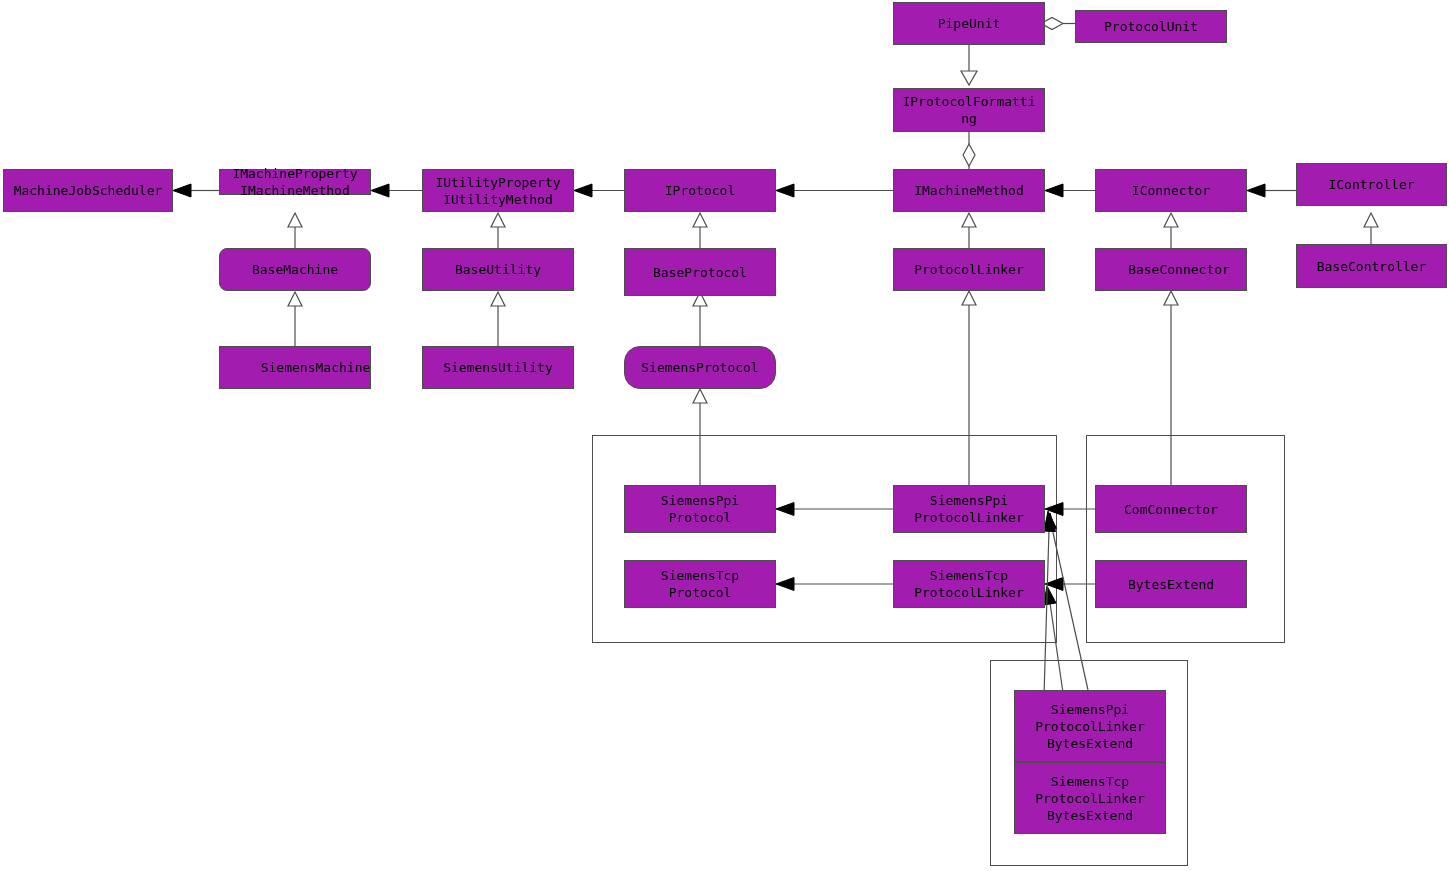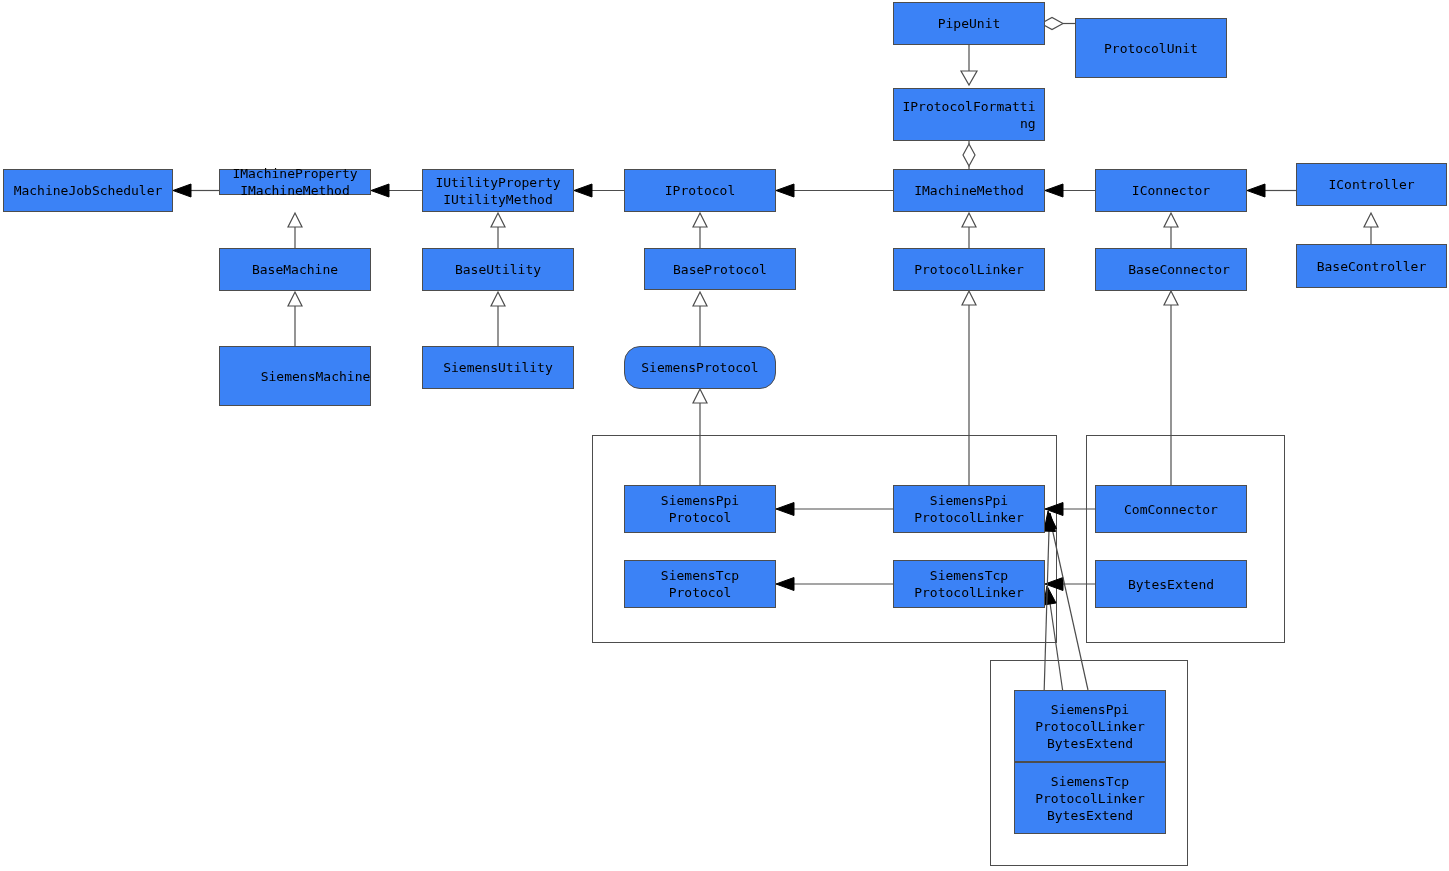--- a/index.html
+++ b/index.html
@@ -12,21 +12,21 @@
     width: 1449px;
     height: 871px;
     background: #ffffff;
     font-family: "DejaVu Sans Mono", "Liberation Mono", monospace;
     overflow: hidden;
   }
   .node {
     position: absolute;
     box-sizing: border-box;
     border: 1px solid #4d4d4d;
-    background: #3b82f6;
+    background: #a21caf;
     color: #000000;
     font-size: 13px;
     line-height: 17px;
     display: flex;
     align-items: center;
     justify-content: center;
     text-align: center;
     white-space: pre-line;
     letter-spacing: 0px;
     z-index: 3;
@@ -232,39 +232,39 @@
 
     
     <g>
       <line x1="1042" y1="762" x2="1049" y2="530"></line>
       <polygon class="fillarrow" points="1050,513 1055.5,531.5 1043,531"></polygon>
     </g>
 
   </svg>
 
   <div class="node" id="n-pipe_unit" style="left: 893px; top: 2px; width: 152px; height: 43px;">PipeUnit</div>
-  <div class="node" id="n-protocol_unit" style="left: 1075px; top: 18px; width: 152px; height: 60px;">ProtocolUnit</div>
-  <div class="node" id="n-iprotocol_formatting" style="left: 893px; top: 88px; width: 152px; height: 53px; text-align: right;">IProtocolFormatti
+  <div class="node" id="n-protocol_unit" style="left: 1075px; top: 10px; width: 152px; height: 33px;">ProtocolUnit</div>
+  <div class="node" id="n-iprotocol_formatting" style="left: 893px; top: 88px; width: 152px; height: 44px;">IProtocolFormatti
 ng</div>
   <div class="node" id="n-machine_job_scheduler" style="left: 3px; top: 169px; width: 170px; height: 43px;">MachineJobScheduler</div>
   <div class="node" id="n-imachine_property" style="left: 219px; top: 169px; width: 152px; height: 26px;">IMachineProperty
 IMachineMethod</div>
   <div class="node" id="n-iutility_property" style="left: 422px; top: 169px; width: 152px; height: 43px;">IUtilityProperty
 IUtilityMethod</div>
   <div class="node" id="n-iprotocol" style="left: 624px; top: 169px; width: 152px; height: 43px;">IProtocol</div>
   <div class="node" id="n-iprotocol_linker" style="left: 893px; top: 169px; width: 152px; height: 43px;">IMachineMethod</div>
   <div class="node" id="n-iconnector" style="left: 1095px; top: 169px; width: 152px; height: 43px;">IConnector</div>
   <div class="node" id="n-icontroller" style="left: 1296px; top: 163px; width: 151px; height: 43px;">IController</div>
-  <div class="node" id="n-base_machine" style="left: 219px; top: 248px; width: 152px; height: 43px;">BaseMachine</div>
+  <div class="node" id="n-base_machine" style="left: 219px; top: 248px; width: 152px; height: 43px; border-radius: 8px;">BaseMachine</div>
   <div class="node" id="n-base_utility" style="left: 422px; top: 248px; width: 152px; height: 43px;">BaseUtility</div>
-  <div class="node" id="n-base_protocol" style="left: 624px; top: 248px; width: 152px; height: 42px; margin-left: 20px;">BaseProtocol</div>
+  <div class="node" id="n-base_protocol" style="left: 624px; top: 248px; width: 152px; height: 48px;">BaseProtocol</div>
   <div class="node" id="n-protocol_linker" style="left: 893px; top: 248px; width: 152px; height: 43px;">ProtocolLinker</div>
   <div class="node" id="n-base_connector" style="left: 1095px; top: 248px; width: 152px; height: 43px; padding-left: 16px;">BaseConnector</div>
   <div class="node" id="n-base_controller" style="left: 1296px; top: 244px; width: 151px; height: 44px;">BaseController</div>
-  <div class="node" id="n-siemens_machine" style="left: 219px; top: 346px; width: 152px; height: 60px; padding-left: 41px;">SiemensMachine</div>
+  <div class="node" id="n-siemens_machine" style="left: 219px; top: 346px; width: 152px; height: 43px; padding-left: 41px;">SiemensMachine</div>
   <div class="node" id="n-siemens_utility" style="left: 422px; top: 346px; width: 152px; height: 43px;">SiemensUtility</div>
   <div class="node" id="n-siemens_protocol" style="left: 624px; top: 346px; width: 152px; height: 43px; border-radius: 16px;">SiemensProtocol</div>
   <div class="node" id="n-siemens_ppi_protocol" style="left: 624px; top: 485px; width: 152px; height: 48px;">SiemensPpi
 Protocol</div>
   <div class="node" id="n-siemens_tcp_protocol" style="left: 624px; top: 560px; width: 152px; height: 48px;">SiemensTcp
 Protocol</div>
   <div class="node" id="n-siemens_ppi_protocol_linker" style="left: 893px; top: 485px; width: 152px; height: 48px;">SiemensPpi
 ProtocolLinker</div>
   <div class="node" id="n-siemens_tcp_protocol_linker" style="left: 893px; top: 560px; width: 152px; height: 48px;">SiemensTcp
 ProtocolLinker</div>

